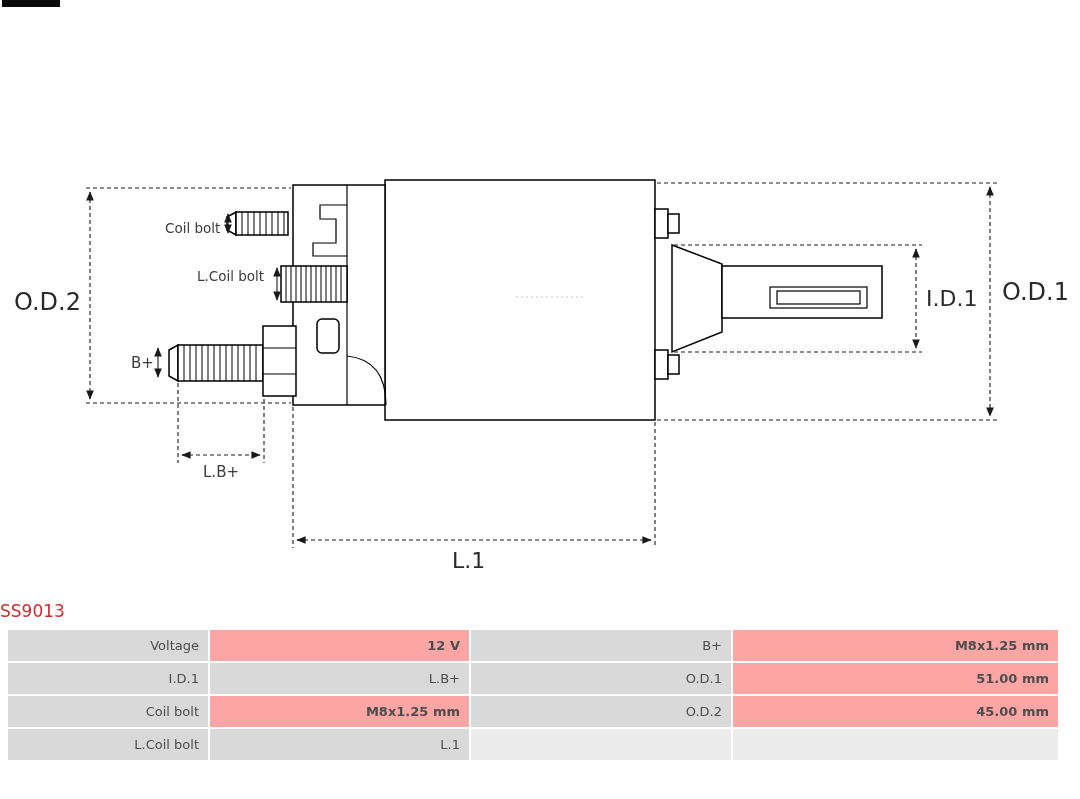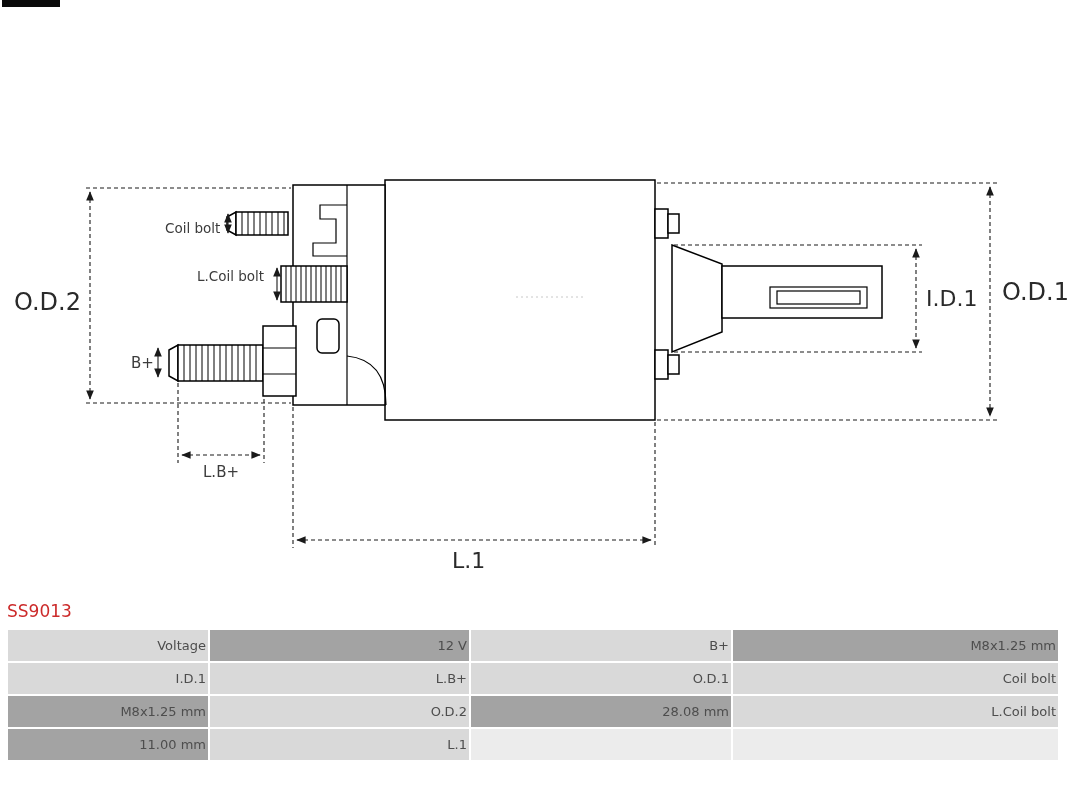--- a/index.html
+++ b/index.html
@@ -15,29 +15,29 @@
   .diagram .thread line { stroke:#000; stroke-width:1; }
   .diagram .dash  { stroke:#1a1a1a; stroke-width:1.1; stroke-dasharray:4 3; fill:none; }
   .diagram .dim   { stroke:#1a1a1a; stroke-width:1.1; stroke-dasharray:4 3; fill:none; }
   .diagram .dimsolid { stroke:#1a1a1a; stroke-width:1.1; fill:none; }
   .diagram text.big   { font-size:24px; fill:#2a2a2a; }
   .diagram text.mid   { font-size:22px; fill:#2a2a2a; }
   .diagram text.small { font-size:13.5px; fill:#3c3c3c; }
   .diagram text.med   { font-size:15px; fill:#3c3c3c; }
   .watermark { stroke:#c8c8c8; stroke-width:1; stroke-dasharray:2 3; }
 
-  .part-number { position:absolute; top:601px; left:7px; font-size:17px; color:#cc2b2b; }
+  .part-number { position:absolute; top:601px; left:0; font-size:17px; color:#cc2b2b; }
 
   .spec-table { position:absolute; top:630px; left:8px; width:1050px;
                 display:grid; grid-template-columns:200px 259px 260px 325px;
                 gap:2px; background:#ffffff; }
   .cell { height:31px; display:flex; align-items:center; justify-content:flex-end;
-          padding-right:2px; font-size:13px; color:#4d4d4d; overflow:hidden; }
+          padding-right:9px; font-size:13px; color:#4d4d4d; overflow:hidden; }
   .cell.label { background:#d9d9d9; }
-  .cell.value { background:#a3a3a3; }
+  .cell.value { background:#fca5a5;font-weight:bold; }
   .cell.empty { background:#ececec; }
 </style>
 </head>
 <body>
 
 <div class="page">
 
   <div class="logo-remnant"></div>
 
   <svg class="diagram" width="1080" height="600" viewBox="0 0 1080 600" xmlns="http://www.w3.org/2000/svg">
@@ -173,26 +173,26 @@
 
     <div class="cell label">Voltage</div>
     <div class="cell value">12 V</div>
     <div class="cell label">B+</div>
     <div class="cell value">M8x1.25 mm</div>
 
     <div class="cell label">I.D.1</div>
     <div class="cell label">L.B+</div>
 
     <div class="cell label">O.D.1</div>
+    <div class="cell value">51.00 mm</div>
     <div class="cell label">Coil bolt</div>
     <div class="cell value">M8x1.25 mm</div>
 
     <div class="cell label">O.D.2</div>
-    <div class="cell value">28.08 mm</div>
+    <div class="cell value">45.00 mm</div>
     <div class="cell label">L.Coil bolt</div>
-    <div class="cell value">11.00 mm</div>
 
     <div class="cell label">L.1</div>
     <div class="cell empty"></div>
     <div class="cell empty"></div>
   </div>
 
 </div>
 
 </body></html>

